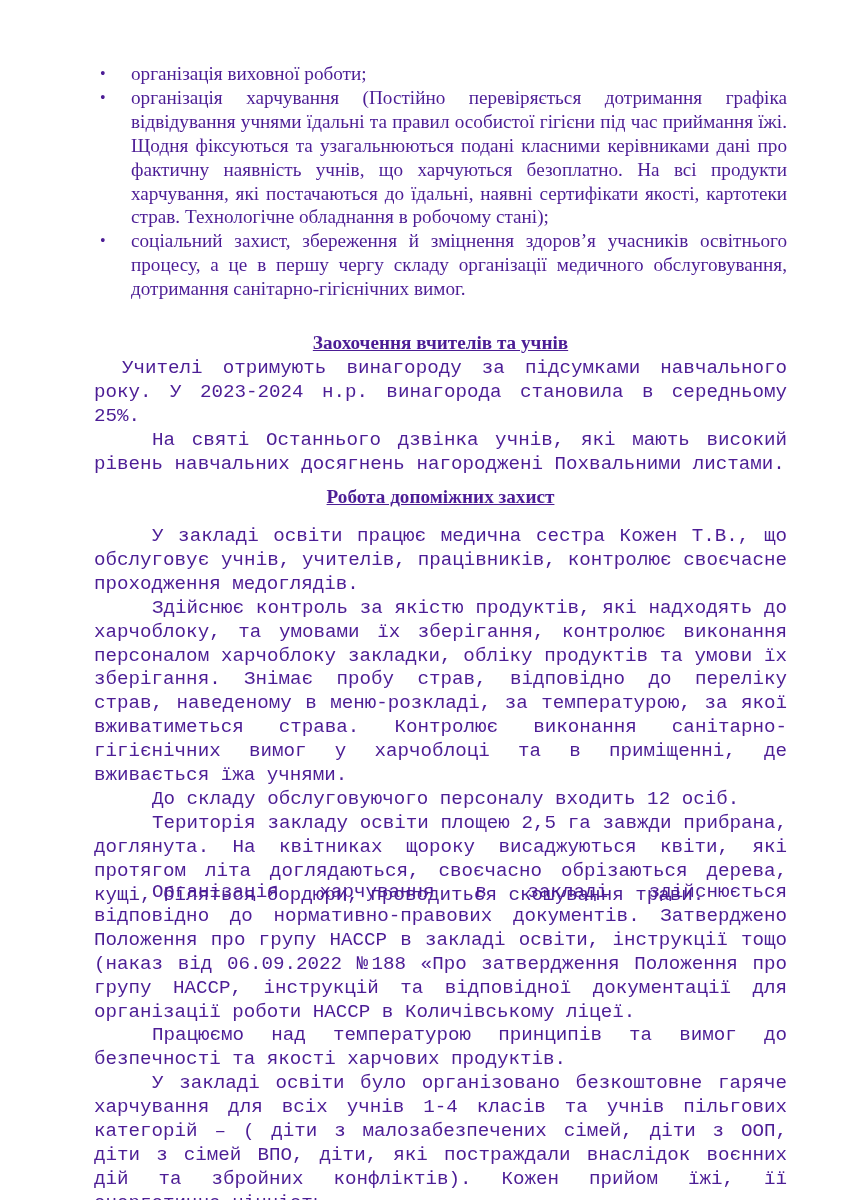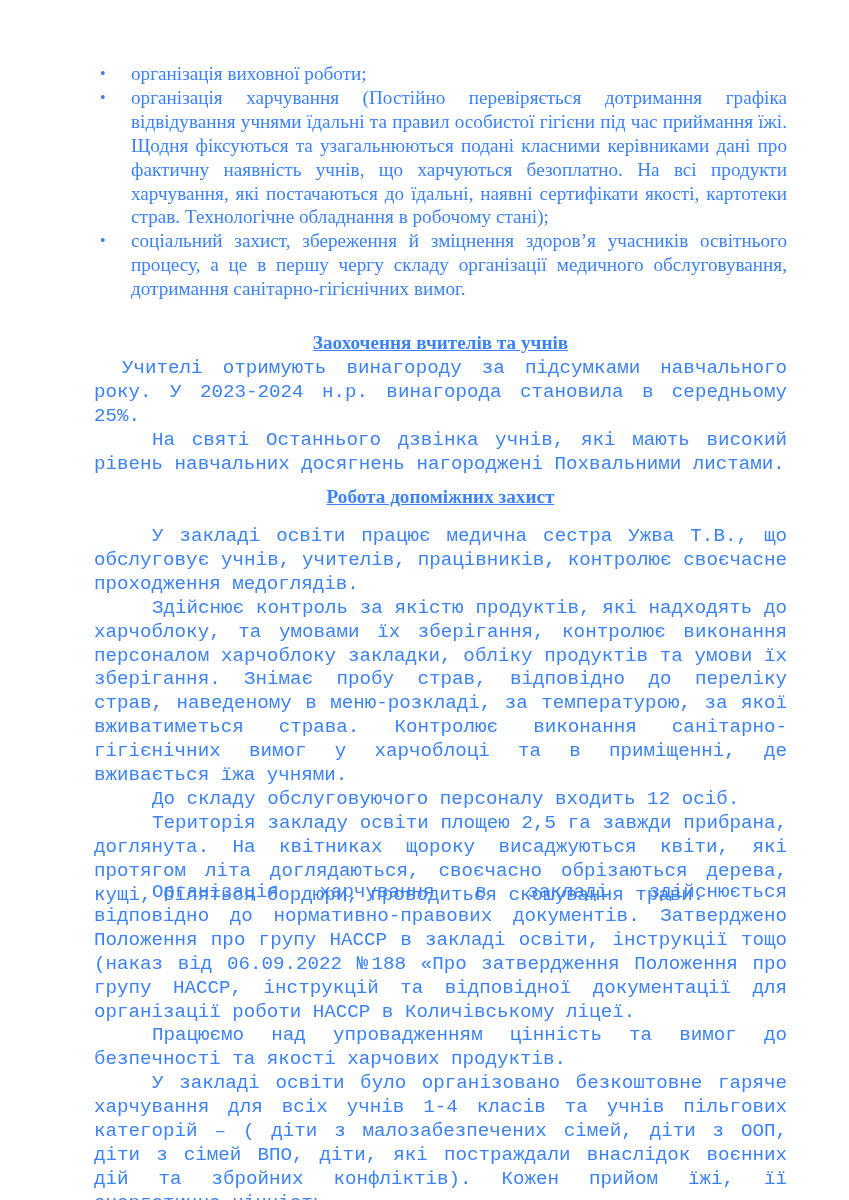--- a/index.html
+++ b/index.html
@@ -1,19 +1,19 @@
 <!DOCTYPE html>
 <html><head>
   <meta charset="utf-8">
   <style>
     html, body { margin: 0; padding: 0; background: #ffffff; }
     body { width: 849px; height: 1200px; overflow: hidden; position: relative; }
     .page {
       position: absolute; left: 0; top: 0; width: 849px; height: 1200px;
-      background: #fff; color: #3b82f6;
+      background: #fff; color: #4c1d95;
       font-family: "Liberation Serif", serif;
       font-size: 19.2px;
       line-height: 23.9px;
     }
     .block { position: absolute; left: 94px; width: 693px; }
     ul.bullets { margin: 0; padding: 0; list-style: none; }
     ul.bullets li { position: relative; padding-left: 33px; text-align: justify; }
     ul.bullets li::before {
       content: "•"; position: absolute; left: 2px; top: 0; font-size: 16px;
     }
@@ -42,25 +42,25 @@
     <h2>Заохочення вчителів та учнів</h2>
   </div>
 
   <div class="block" style="top:357px;">
     <p class="indent-small">Учителі отримують винагороду за підсумками навчального року. У 2023-2024 н.р. винагорода становила в середньому 25%.</p>
     <p class="indent">На святі Останнього дзвінка учнів, які мають високий рівень навчальних досягнень нагороджені Похвальними листами.</p>
   </div>
 
   <div class="block" style="top:469px;">
     <h2>Робота допоміжних захист</h2>
-    <p class="indent">У закладі освіти працює медична сестра Ужва Т.В., що обслуговує учнів, учителів, працівників, контролює своєчасне проходження медоглядів.</p>
+    <p class="indent">У закладі освіти працює медична сестра Кожен Т.В., що обслуговує учнів, учителів, працівників, контролює своєчасне проходження медоглядів.</p>
     <p class="indent">Здійснює контроль за якістю продуктів, які надходять до харчоблоку, та умовами їх зберігання, контролює виконання персоналом харчоблоку закладки, обліку продуктів та умови їх зберігання. Знімає пробу страв, відповідно до переліку страв, наведеному в меню-розкладі, за температурою, за якої вживатиметься страва. Контролює виконання санітарно-гігієнічних вимог у харчоблоці та в приміщенні, де вживається їжа учнями.</p>
     <p class="indent">До складу обслуговуючого персоналу входить 12 осіб.</p>
     <p class="indent">Територія закладу освіти площею 2,5 га завжди прибрана, доглянута. На квітниках щороку висаджуються квіти, які протягом літа доглядаються, своєчасно обрізаються дерева, кущі, біляться бордюри, проводиться скошування трави.</p>
   </div>
 
   <div class="block" style="top:881px;">
     <p class="indent">Організація харчування в закладі здійснюється відповідно до нормативно-правових документів. Затверджено Положення про групу НАССР в закладі освіти, інструкції тощо (наказ від 06.09.2022 №188 «Про затвердження Положення про групу НАССР, інструкцій та відповідної документації для організації роботи НАССР в Количівському ліцеї.</p>
-    <p class="indent">Працюємо над упровадженням цінність та вимог до безпечності та якості харчових продуктів.</p>
+    <p class="indent">Працюємо над температурою принципів та вимог до безпечності та якості харчових продуктів.</p>
     <p class="indent">У  закладі освіти було організовано  безкоштовне гаряче харчування для всіх учнів 1-4 класів та учнів пільгових категорій –  ( діти з малозабезпечених сімей, діти з ООП, діти з сімей ВПО, діти, які постраждали внаслідок воєнних дій та збройних конфліктів). Кожен прийом їжі, її енергетична цінність</p>
   </div>
 
 </div>
 
 </body></html>

